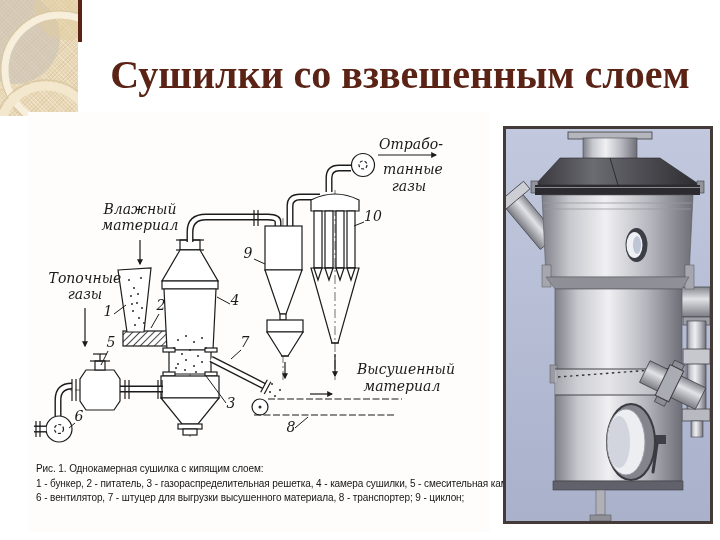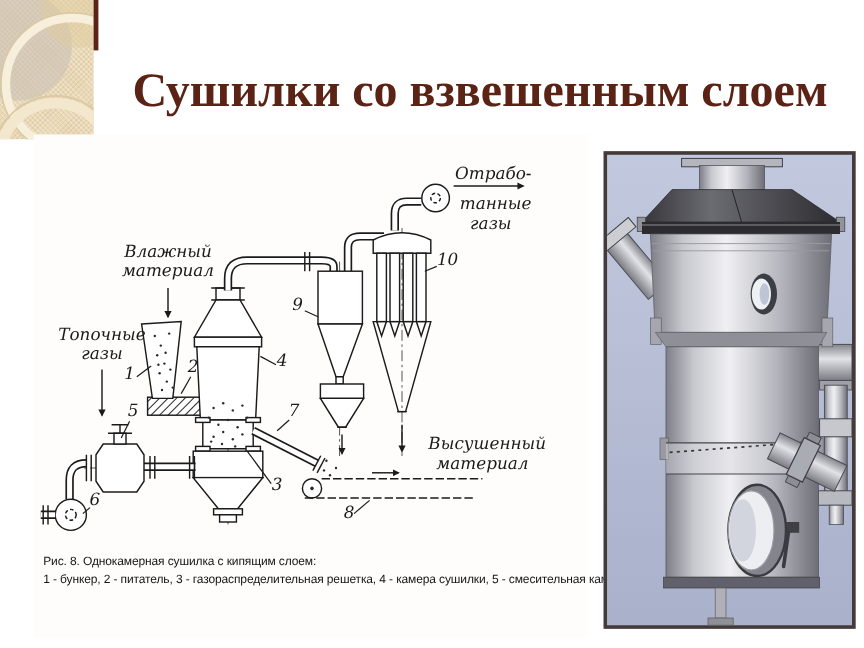--- a/index.html
+++ b/index.html
@@ -253,22 +253,23 @@
       <text class="num" text-anchor="middle" x="207" y="187">4</text>
       <text class="num" text-anchor="middle" x="83" y="229">5</text>
       <text class="num" text-anchor="middle" x="51" y="303">6</text>
       <text class="num" text-anchor="middle" x="217" y="229">7</text>
       <text class="num" text-anchor="middle" x="263" y="314">8</text>
       <text class="num" text-anchor="middle" x="220" y="140">9</text>
       <text class="num" text-anchor="middle" x="345" y="103">10</text>
     </svg>
 
     <div class="caption">
-      <div>Рис. 8. Однокамерная сушилка с кипящим слоем:</div>
+      <div>Рис. 1. Однокамерная сушилка с кипящим слоем:</div>
       <div>1 - бункер, 2 - питатель, 3 - газораспределительная решетка, 4 -  камера сушилки, 5 - смесительная камера,</div>
+      <div>6 - вентилятор, 7 - штуцер для выгрузки высушенного материала, 8 - транспортер; 9 - циклон;</div>
     </div>
   </div>
 
   <div class="photo-frame">
     <svg width="204" height="392" viewBox="0 0 204 392">
       <defs>
         <linearGradient id="gBg" x1="0" y1="0" x2="0" y2="1">
           <stop offset="0" stop-color="#c2c9de"></stop>
             <stop offset="1" stop-color="#a9b1cb"></stop>
         </linearGradient>

